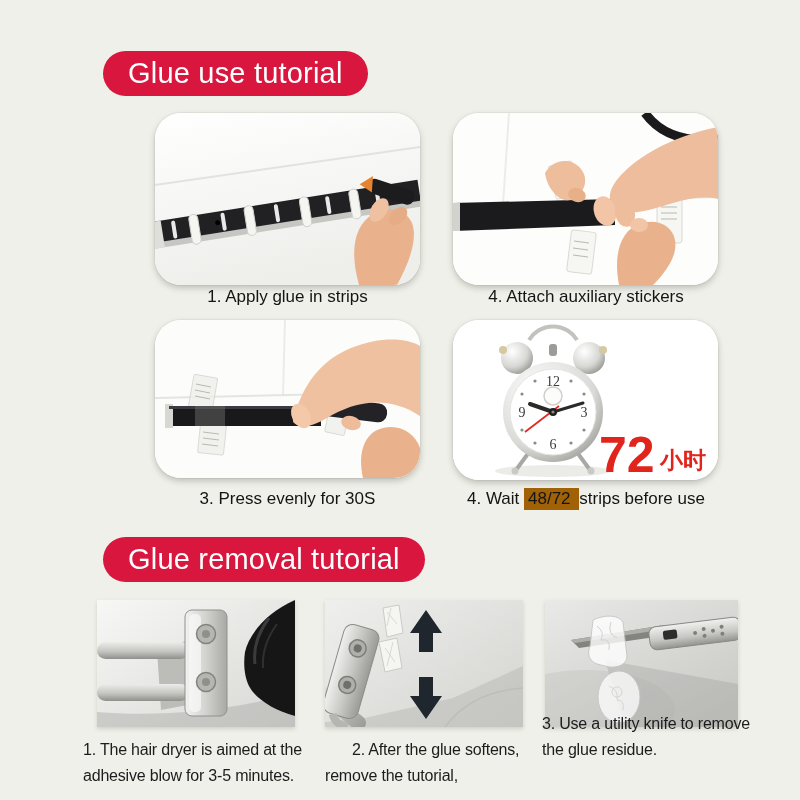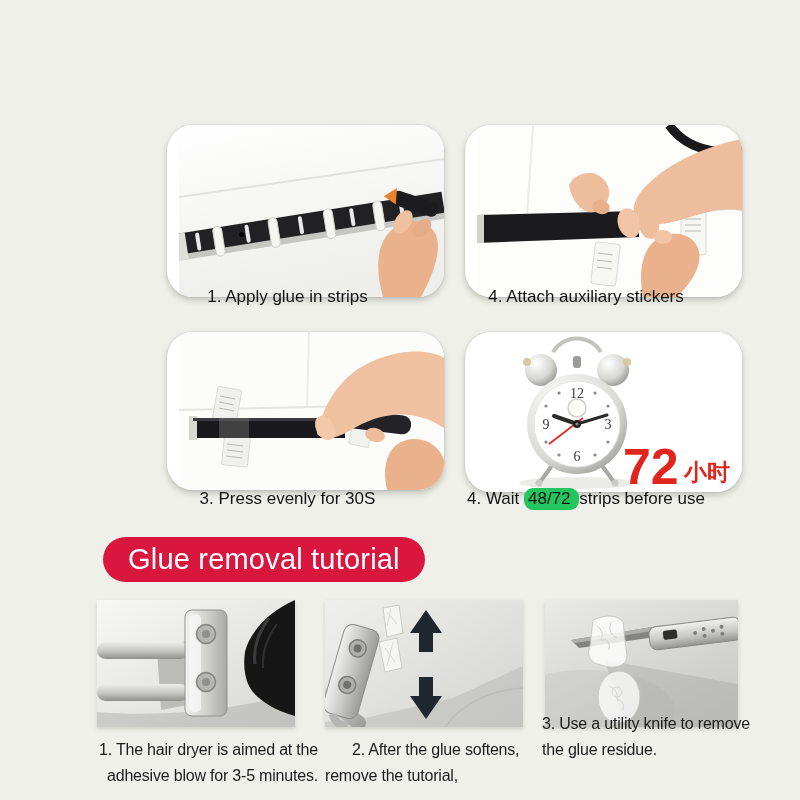--- a/index.html
+++ b/index.html
@@ -8,47 +8,49 @@
     background:#eef0e9;
     font-family:"Liberation Sans",sans-serif;
   }
   .canvas{position:absolute;inset:0;}
   .pill{
     position:absolute;height:45px;line-height:45px;padding:0 25px;
     background:#d9163e;border-radius:23px;color:#ffffff;
     font-size:29px;letter-spacing:.2px;white-space:nowrap;
   }
   .tile{
-    position:absolute;margin:12px;border-radius:26px;overflow:hidden;
+    position:absolute;margin:0;border-radius:26px;overflow:hidden;
     box-shadow:0 3px 6px rgba(70,70,58,.28), 0 0 0 1px rgba(0,0,0,.04);
     background:#fff;
-    padding-left:12px;
   }
   .photo{
     position:absolute;margin:0;overflow:hidden;
     box-shadow:0 2px 4px rgba(70,70,58,.18);
     background:#e8e8e6;
   }
   .tile svg,.photo svg{display:block;}
   .cap{
     position:absolute;font-size:17px;color:#141414;text-align:center;
     white-space:nowrap;
   }
-  .hl{background:#22c55e;border-radius:9px;padding:1px 4px 2px;}
+  .hl{background:#a16207;border-radius:0;padding:1px 4px 2px;}
   .bcap{
     position:absolute;font-size:16px;line-height:26px;color:#1c1c1c;
     letter-spacing:-.2px;
   }
-  .bcap.center{text-align:right;}
+  .bcap.center{text-align:left;}
 </style>
 </head>
 <body>
 
 <div class="canvas">
 
+  <div class="pill" style="left:103px;top:51px;">
+    <span>Glue use tutorial</span>
+  </div>
 
   <figure class="tile" style="left:155px;top:113px;width:265px;height:172px;">
     <svg width="265" height="172" viewBox="0 0 265 172">
       <defs>
         <linearGradient id="t1-bg" x1="0" y1="0" x2="0.3" y2="1">
           <stop offset="0" stop-color="#ffffff"></stop>
             <stop offset="1" stop-color="#eeeeeb"></stop>
         </linearGradient>
       </defs>
       <rect width="265" height="172" fill="url(#t1-bg)"></rect>

